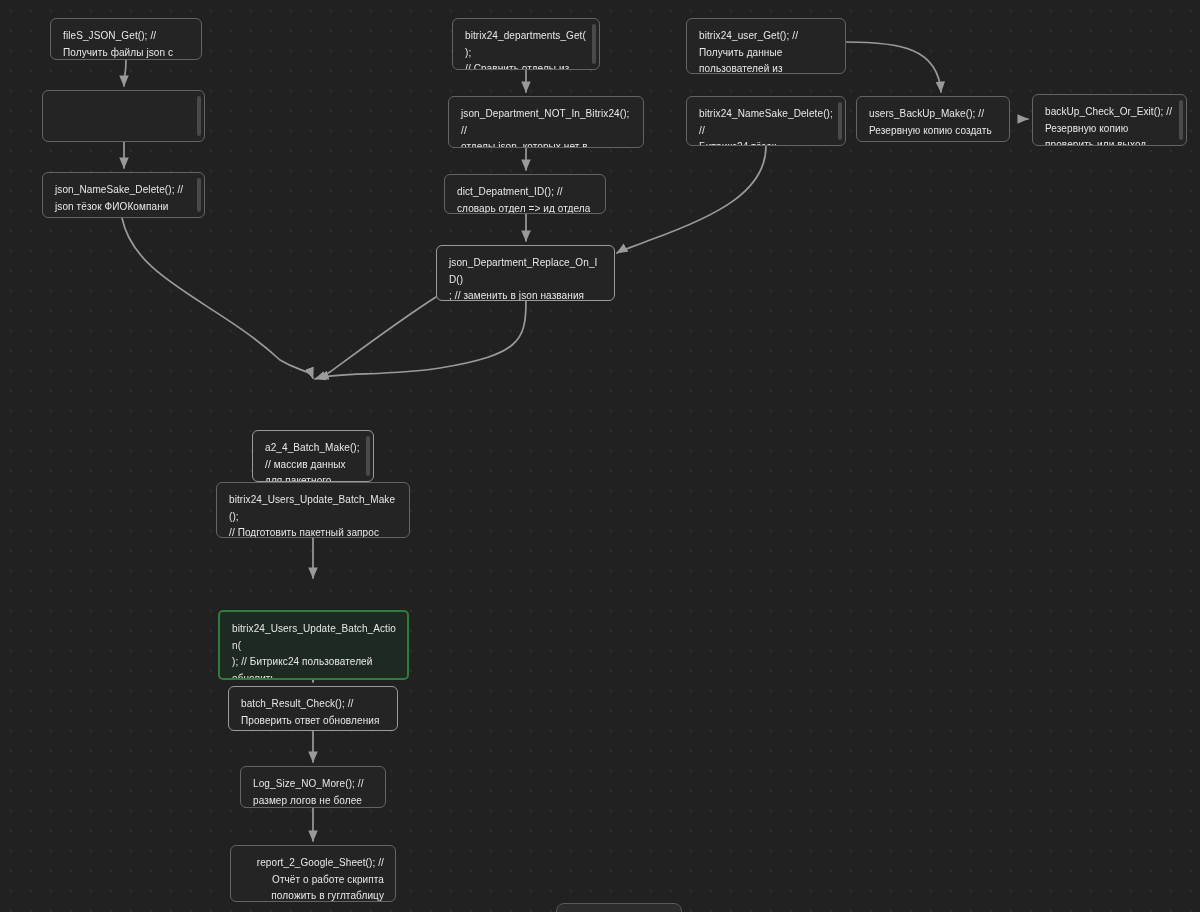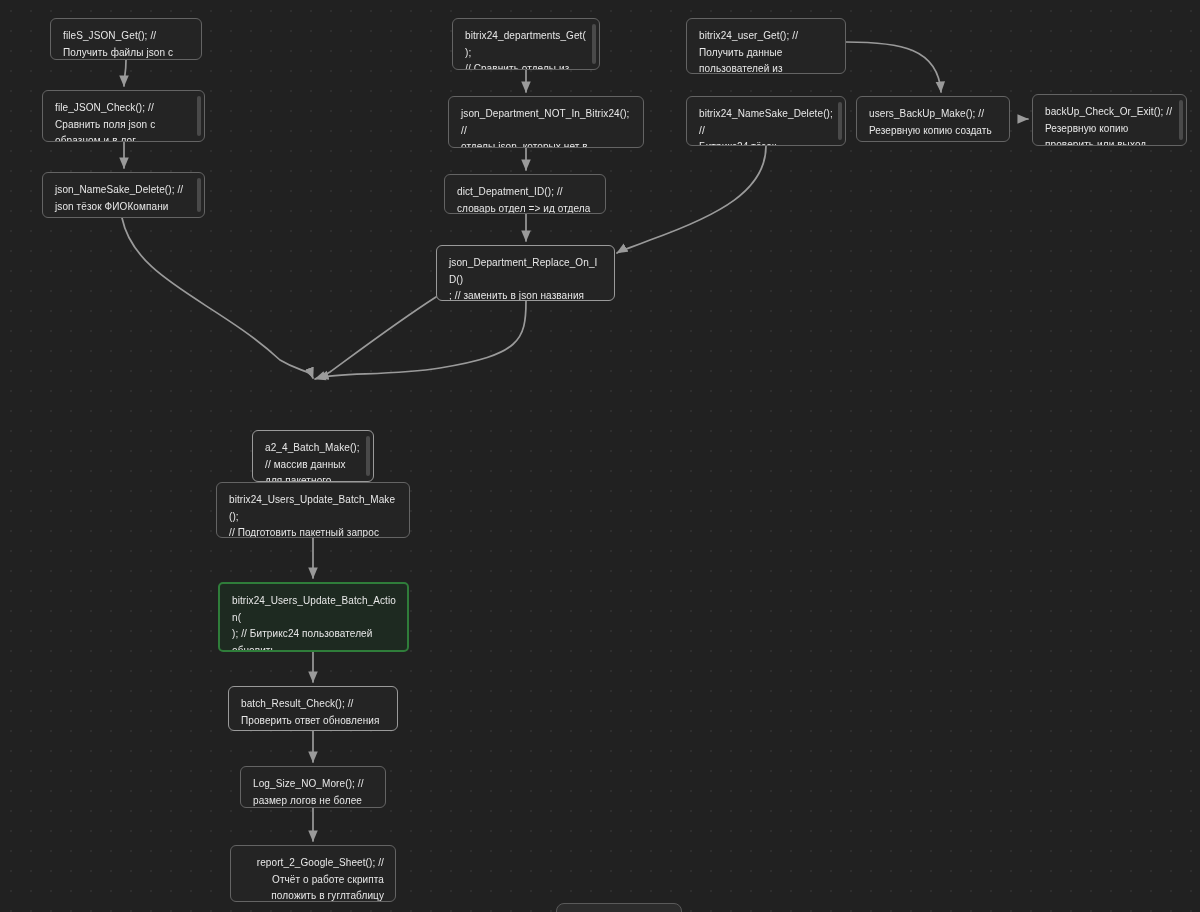--- a/index.html
+++ b/index.html
@@ -39,20 +39,21 @@
     overflow: hidden;
     letter-spacing: 0.1px;
   }
   .node.bright {
     border-color: #9a9a9a;
   }
   .node.green {
     border: 2px solid #2f7d3a;
     background: #1e2a21;
     border-radius: 5px;
+    margin-top: 28px;
   }
   .node .txt {
     display: block;
     white-space: pre-line;
     word-break: break-word;
   }
   .scrollbar {
     position: absolute;
     top: 5px;
     right: 3px;
@@ -102,23 +103,20 @@
         <path d="M 313 808 C 313 824, 313 828, 313 841" marker-end="url(#arrow)"></path>
       </g>
   </svg>
 
   <div id="node-layer">
       <div class="node" style="left: 50px; top: 18px; width: 152px; height: 42px;">
         <span class="txt">fileS_JSON_Get(); //
 Получить файлы json с FTP</span>
       </div>
       <div class="node" style="left: 42px; top: 90px; width: 163px; height: 52px;">
-        <span class="txt">file_JSON_Check(); //
-Сравнить поля json с
-образцом и в лог</span>
         <div class="scrollbar"></div>
       </div>
       <div class="node" style="left: 42px; top: 172px; width: 163px; height: 46px;">
         <span class="txt">json_NameSake_Delete(); //
 json тёзок ФИОКомпани
 удалить и в лог</span>
         <div class="scrollbar"></div>
       </div>
       <div class="node" style="left: 452px; top: 18px; width: 148px; height: 52px;">
         <span class="txt">bitrix24_departments_Get();

